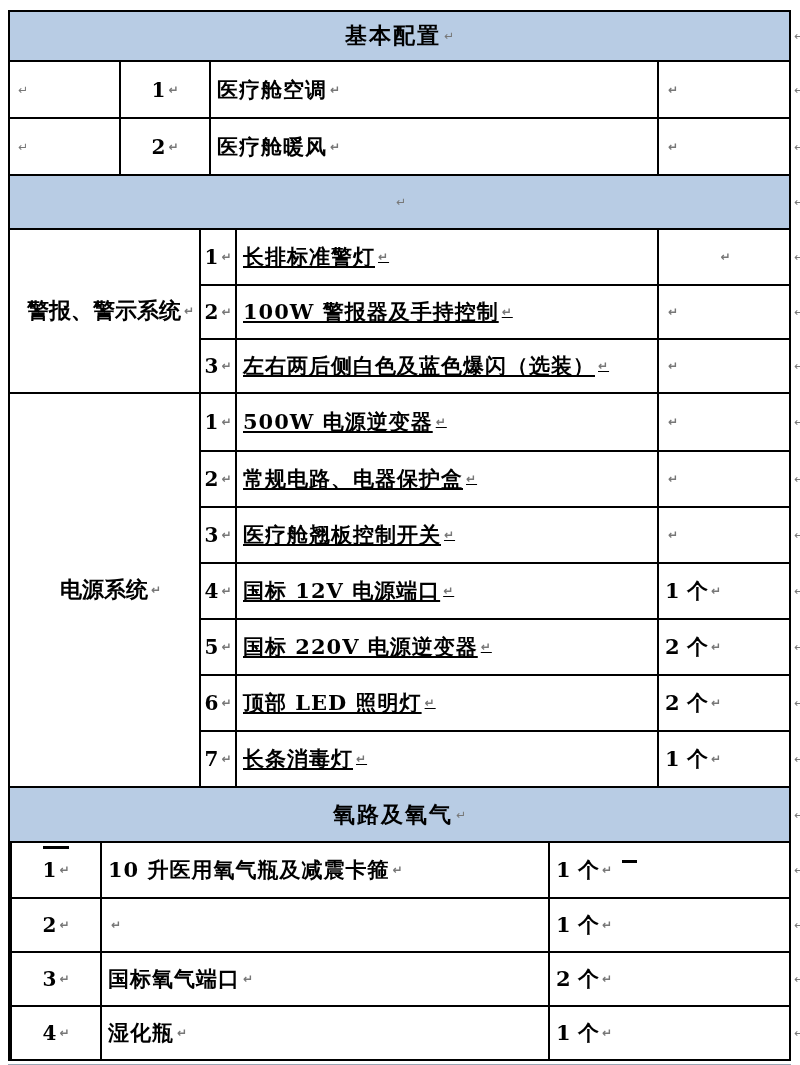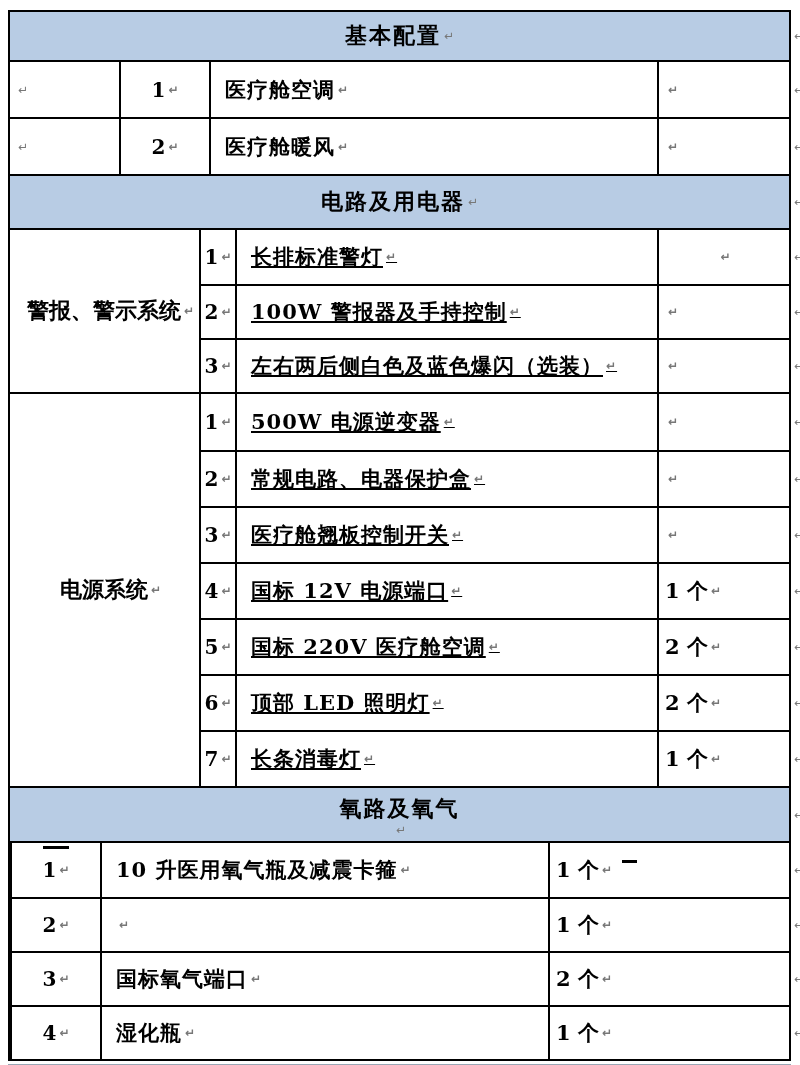--- a/index.html
+++ b/index.html
@@ -18,23 +18,23 @@
   .glabel{box-sizing:border-box;display:flex;align-items:center;justify-content:center;
           font-size:22px;font-weight:bold;}
   .gitems{flex:1;display:flex;flex-direction:column;}
   .gitem{display:flex;position:relative;border-top:2px solid #000;box-sizing:border-box;}
   .gitems .gitem:first-child{border-top:none;}
   .gitem .cell{border-left:2px solid #000;}
   
   .wA1{width:109px;} .wA2{width:90px;} .wA3{width:448px;} .wA4{width:132px;}
   .wB1{width:189px;margin-left:12px;} .wB2{width:36px;}  .wB3{width:422px;text-decoration:underline;} .wB4{width:132px;}
   
-  .h48{height:48px;} .h54{height:54px;} .h55{height:55px;flex-direction:column;} .h56{height:56px;} .h57{height:57px;}
+  .h48{height:48px;} .h54{height:54px;} .h55{height:55px;} .h56{height:56px;} .h57{height:57px;}
   .num{justify-content:center;font-size:20px;font-weight:bold;position:relative;}
-  .desc{padding-left:14px;font-size:21px;font-weight:bold;letter-spacing:1px;}
+  .desc{padding-left:6px;font-size:21px;font-weight:bold;letter-spacing:1px;}
   .qty{padding-left:6px;font-size:21px;font-weight:bold;}
   .qty.center{justify-content:center;padding-left:0;}
   .blank1{padding-left:5px;}
   .mk{font-family:"DejaVu Sans",sans-serif;font-size:12px;color:#777;margin-left:3px;
       line-height:1;}
   .rmk{position:absolute;right:-15px;top:50%;transform:translateY(-50%);
        font-family:"DejaVu Sans",sans-serif;font-size:12px;color:#777;line-height:1;}
   .overline-num{position:absolute;top:3px;left:50%;transform:translateX(-50%);
       width:26px;height:3px;background:#000;}
   .overline-qty{display:inline-block;width:15px;height:3px;background:#000;
@@ -85,21 +85,20 @@
           <span class="mk">↵</span>
         </div>
       <div class="cell wA4 qty">
           <span></span>
           <span class="mk">↵</span>
         </div>
       <span class="rmk">↵</span>
     </div>
 
     <div class="hdr h54" style="background:#b8cce4;">
-      <span class="hdr-title">电路及用电器</span>
       <span class="mk">↵</span>
       <span class="rmk">↵</span>
     </div>
 
     <div class="grow">
       <div class="glabel wB1">
           <span>警报、警示系统</span>
           <span class="mk">↵</span>
         </div>
       <div class="gitems">
@@ -216,21 +215,21 @@
               <span class="mk">↵</span>
             </div>
           <span class="rmk">↵</span>
         </div>
         <div class="gitem h56">
           <div class="cell wB2 num">
               <span>5</span>
               <span class="mk">↵</span>
             </div>
           <div class="cell wB3 desc">
-              <span>国标 220V 医疗舱空调</span>
+              <span>国标 220V 电源逆变器</span>
               <span class="mk">↵</span>
             </div>
           <div class="cell wB4 qty">
               <span>2 个</span>
               <span class="mk">↵</span>
             </div>
           <span class="rmk">↵</span>
         </div>
         <div class="gitem h56">
           <div class="cell wB2 num">

